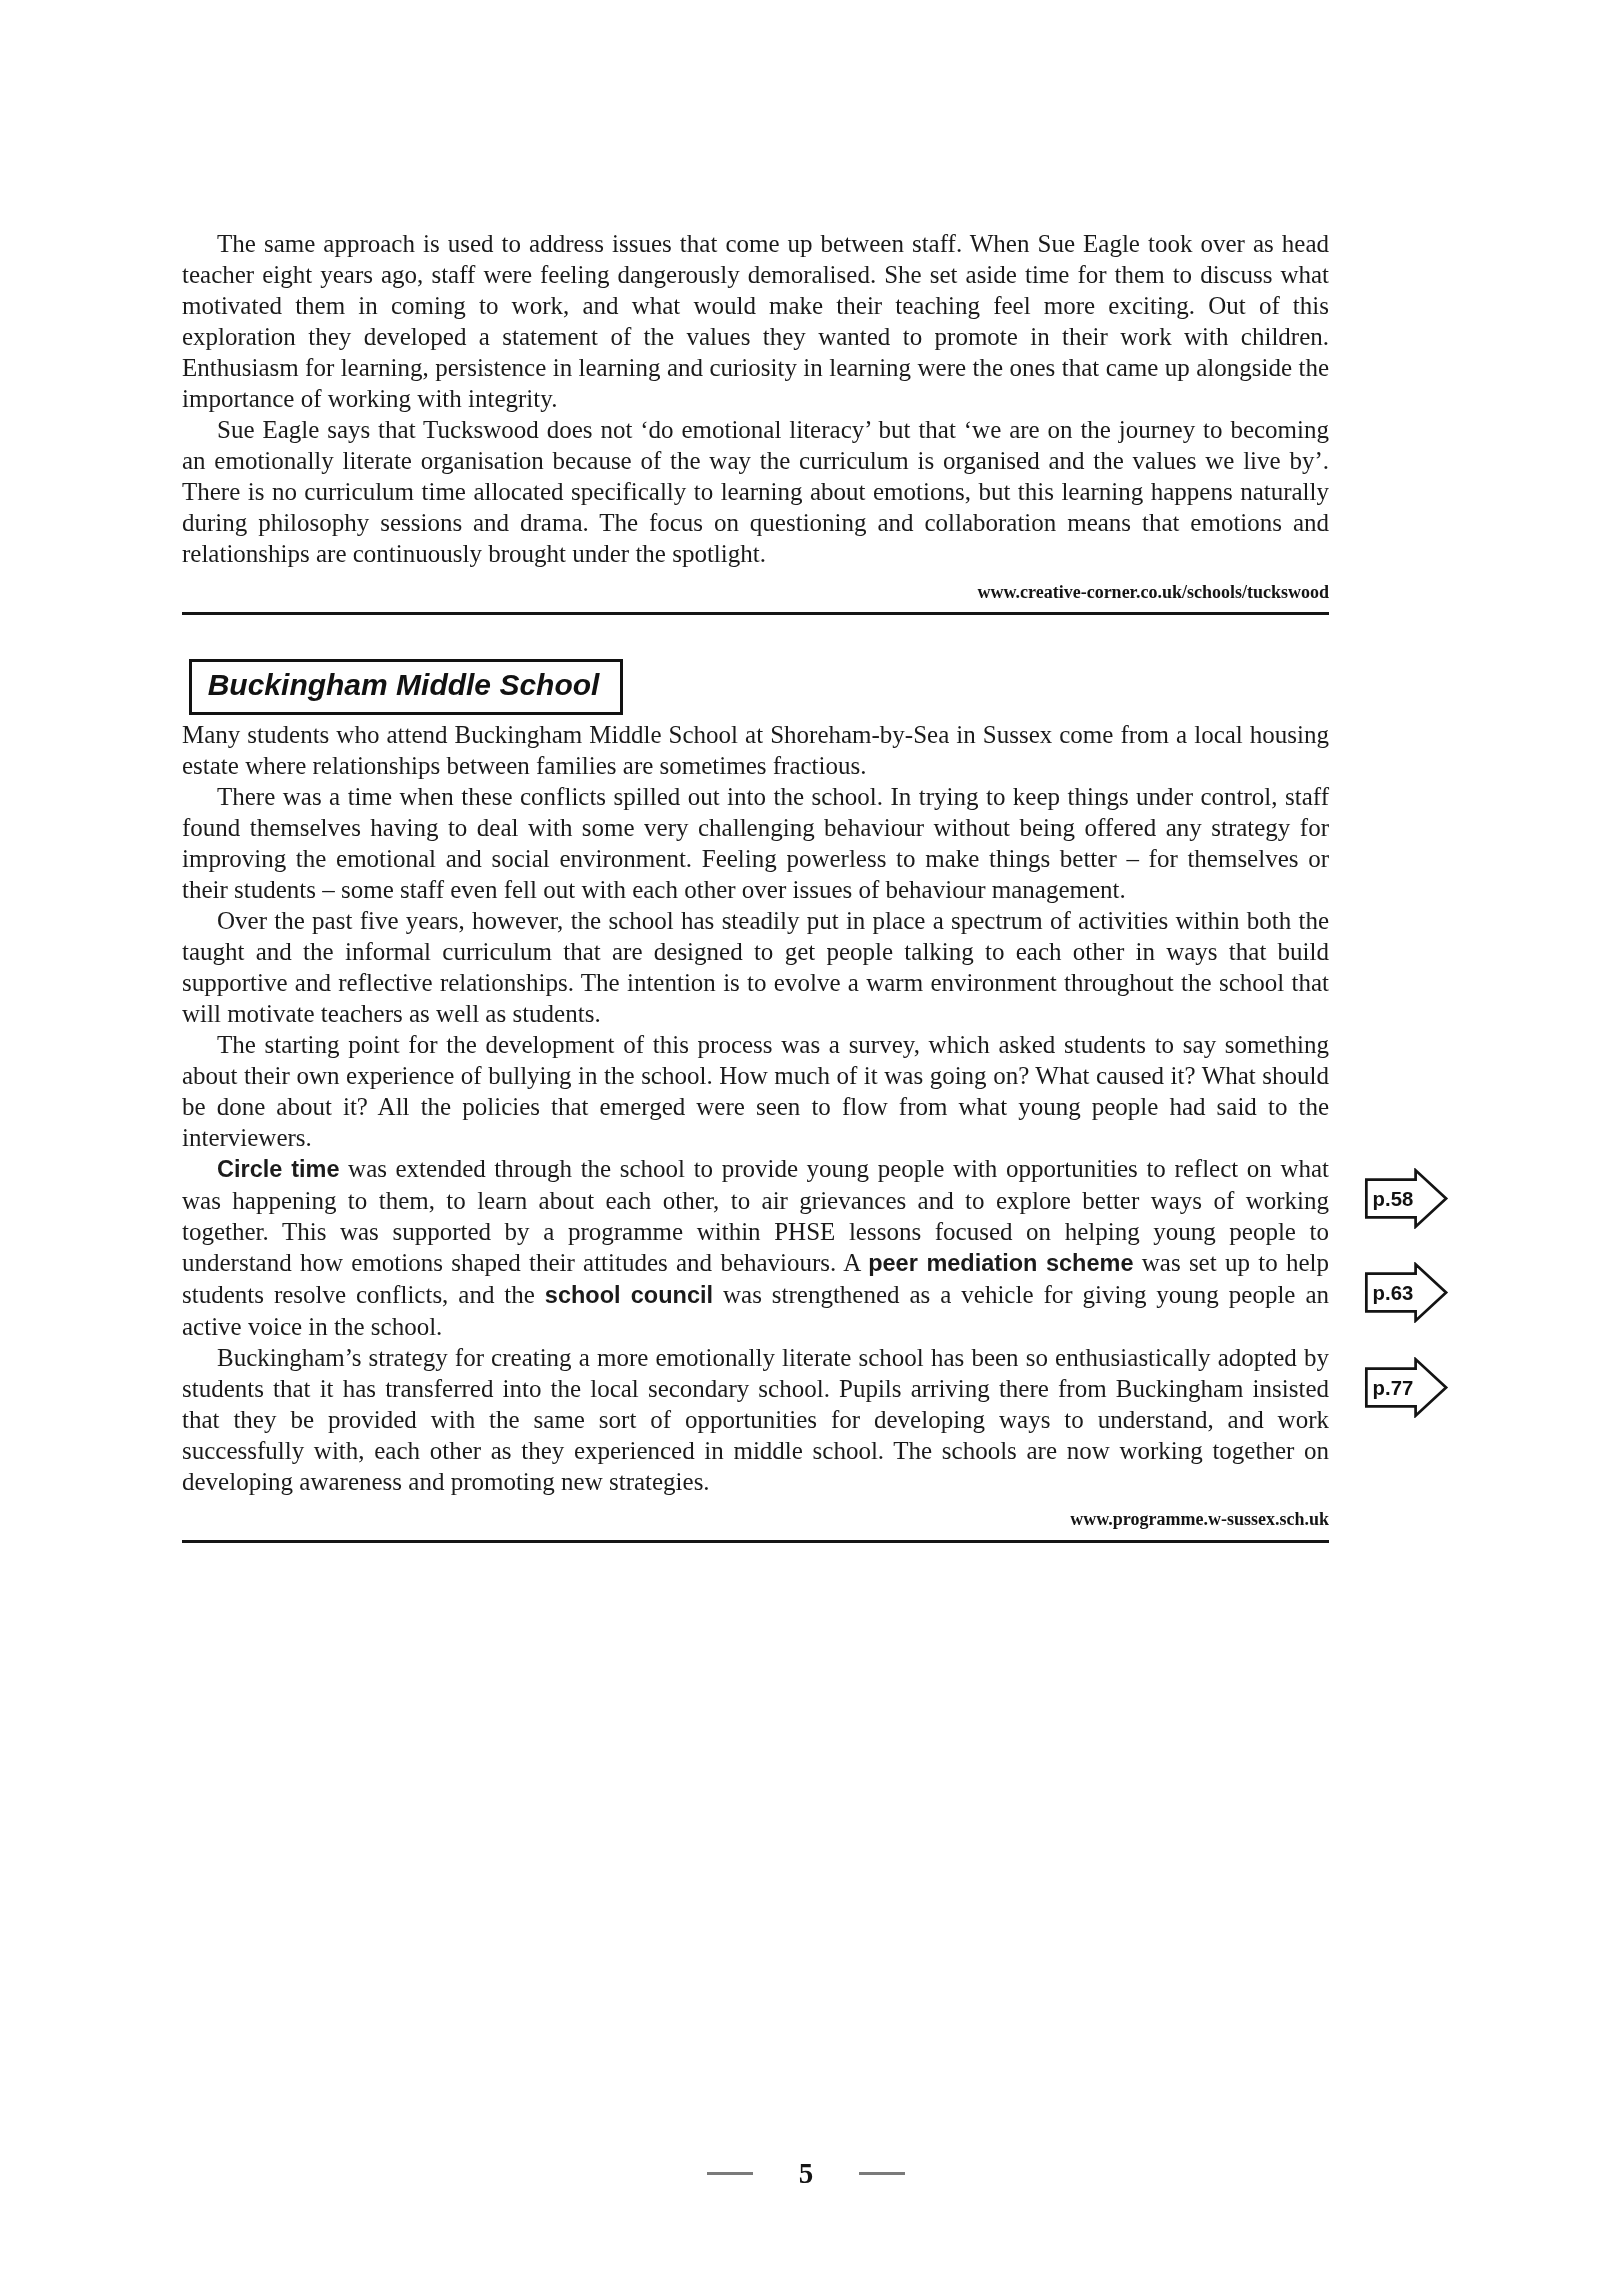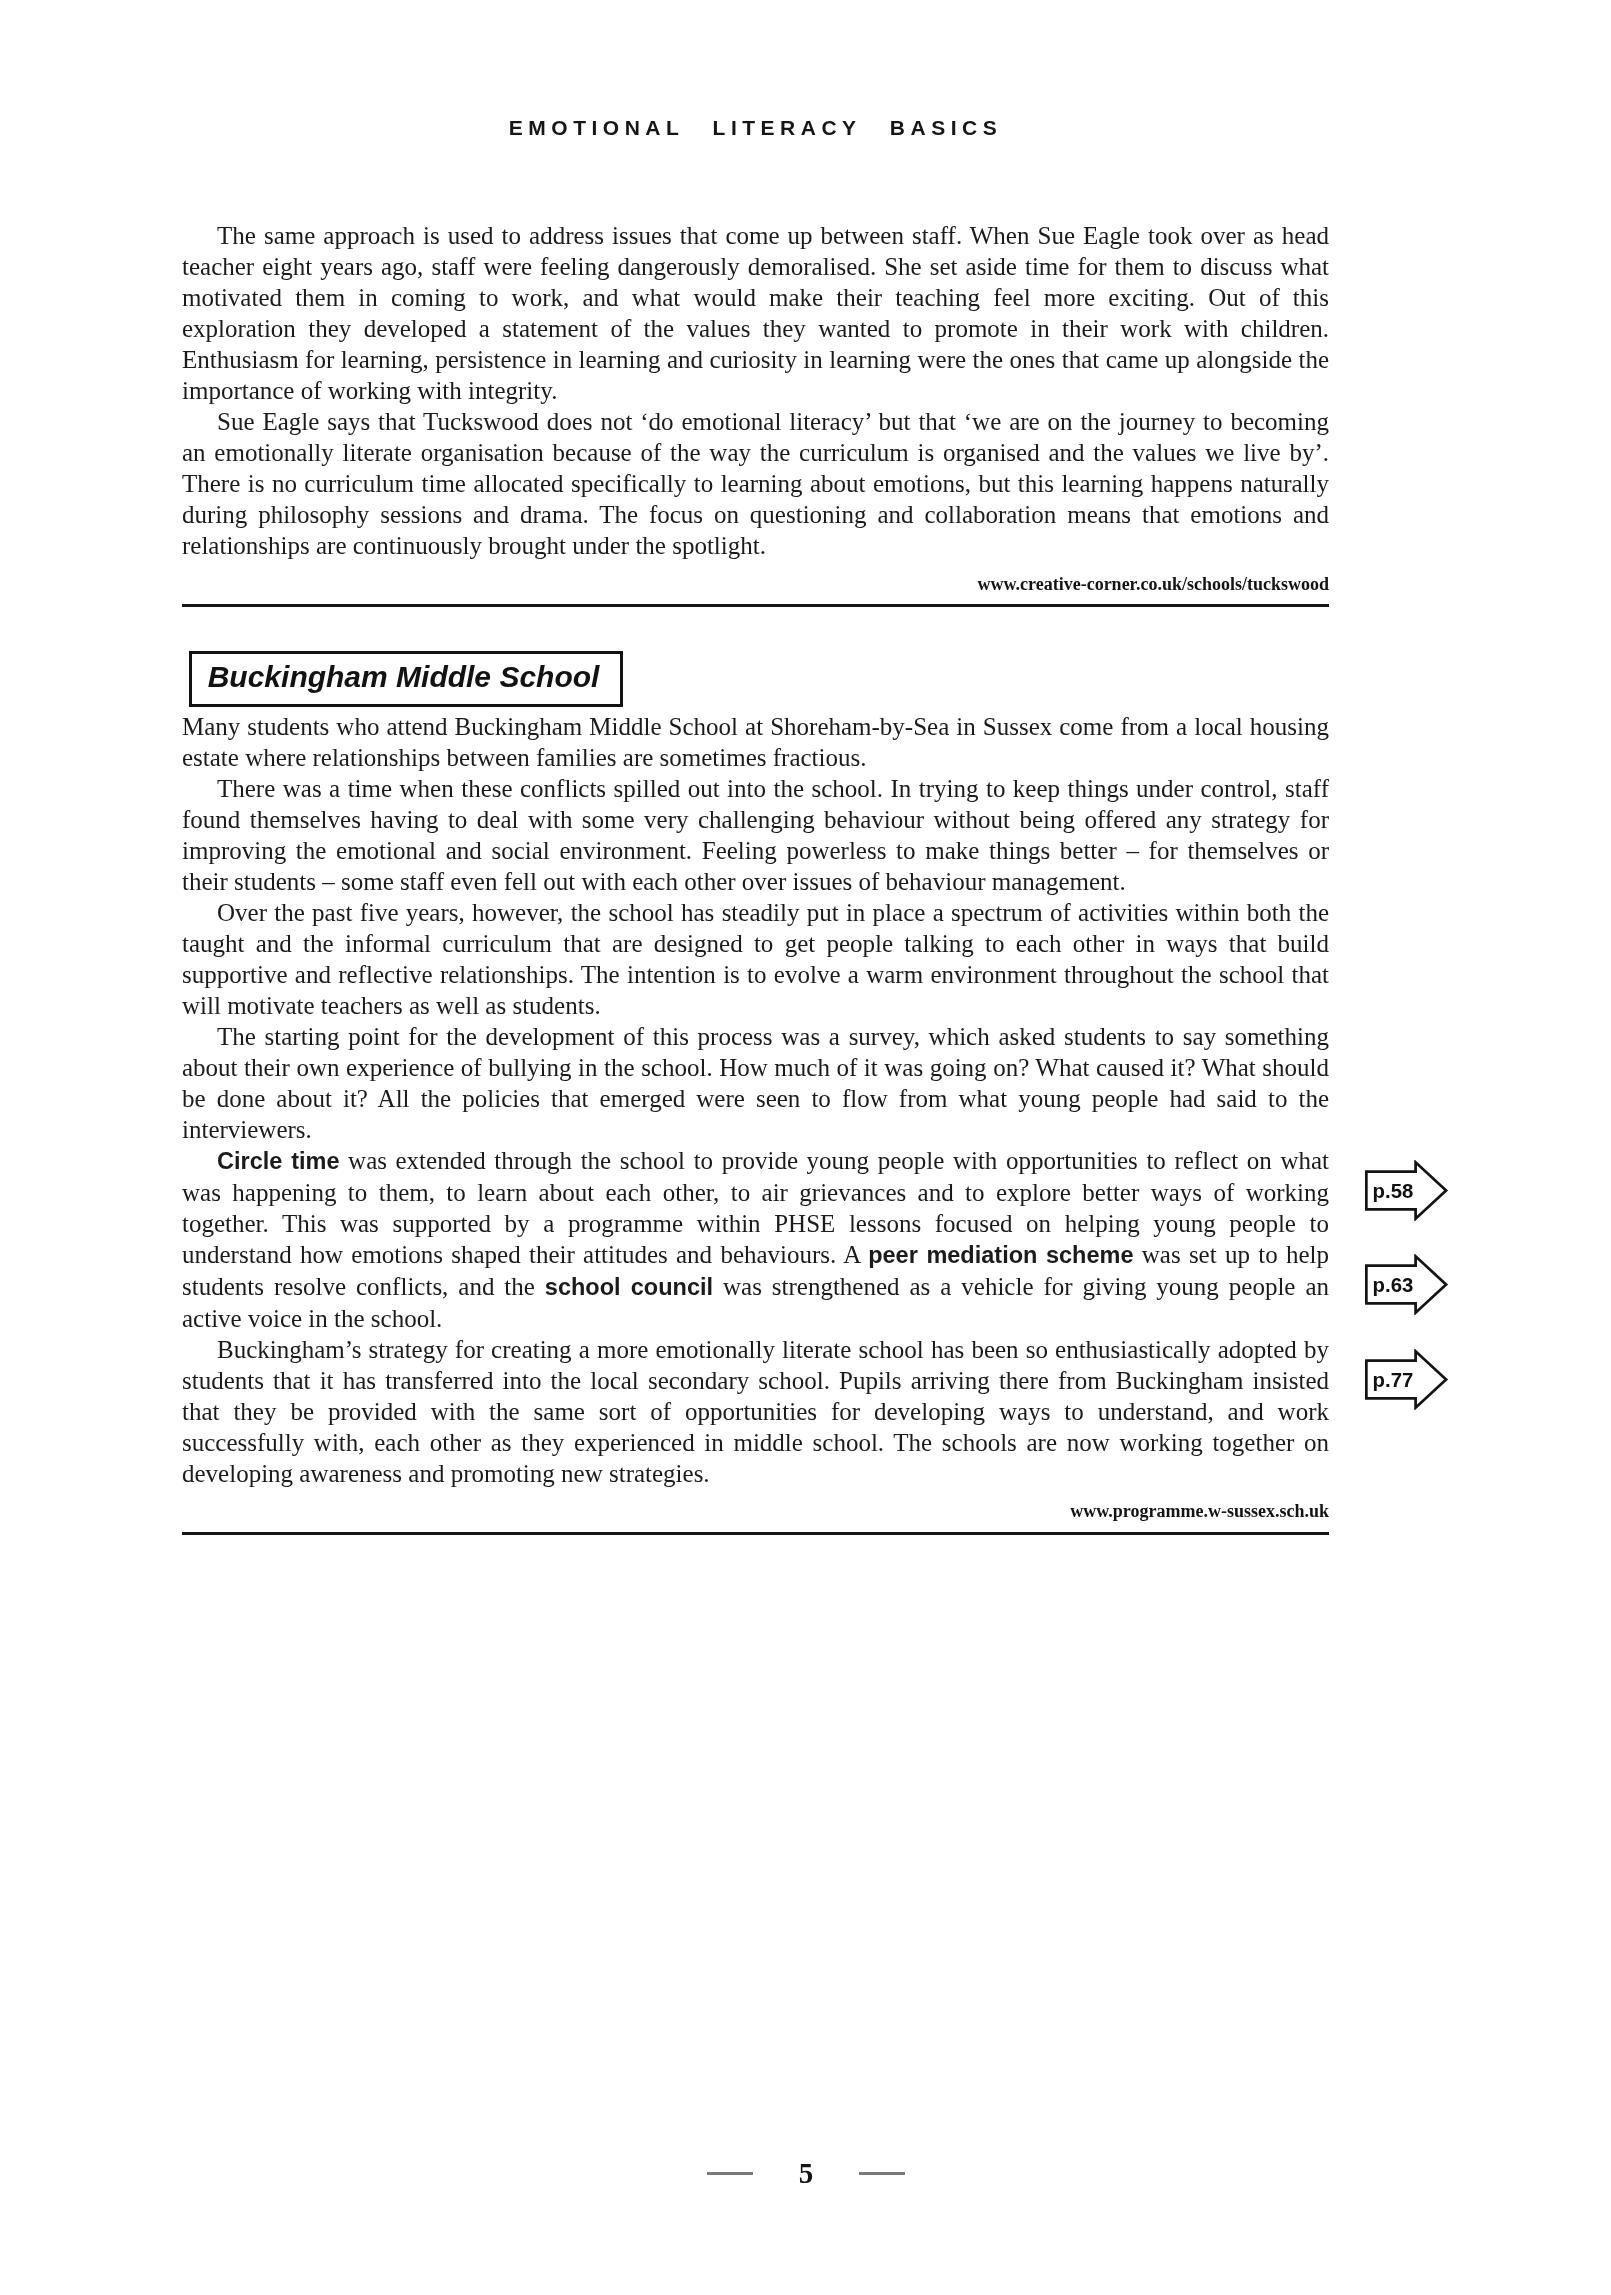--- a/index.html
+++ b/index.html
@@ -111,25 +111,24 @@
     font-weight: bold;
     font-size: 29px;
     color: #141414;
   }
 </style>
 </head>
 <body>
 
 <div class="page">
 
-  <div class="running-header">EMOTIONAL LITERACY BASICS</div>
 
   <div class="content">
 
-    <div class="paragraphs-block" style="margin-top:0;">
+    <div class="paragraphs-block" style="margin-top:8px;">
         <p class="body-para indent"><span>The same approach is used to address issues that come up between staff. When Sue Eagle took over as head teacher eight years ago, staff were feeling dangerously demoralised. She set aside time for them to discuss what motivated them in coming to work, and what would make their teaching feel more exciting. Out of this exploration they developed a statement of the values they wanted to promote in their work with children. Enthusiasm for learning, persistence in learning and curiosity in learning were the ones that came up alongside the importance of working with integrity.</span></p>
         <p class="body-para indent"><span>Sue Eagle says that Tuckswood does not ‘do emotional literacy’ but that ‘we are on the journey to becoming an emotionally literate organisation because of the way the curriculum is organised and the values we live by’. There is no curriculum time allocated specifically to learning about emotions, but this learning happens naturally during philosophy sessions and drama. The focus on questioning and collaboration means that emotions and relationships are continuously brought under the spotlight.</span></p>
       </div>
 
     <div class="source-url">www.creative-corner.co.uk/schools/tuckswood</div>
 
     <div class="rule"></div>
 
     <div class="heading-wrap">
       <div class="section-heading-box">

